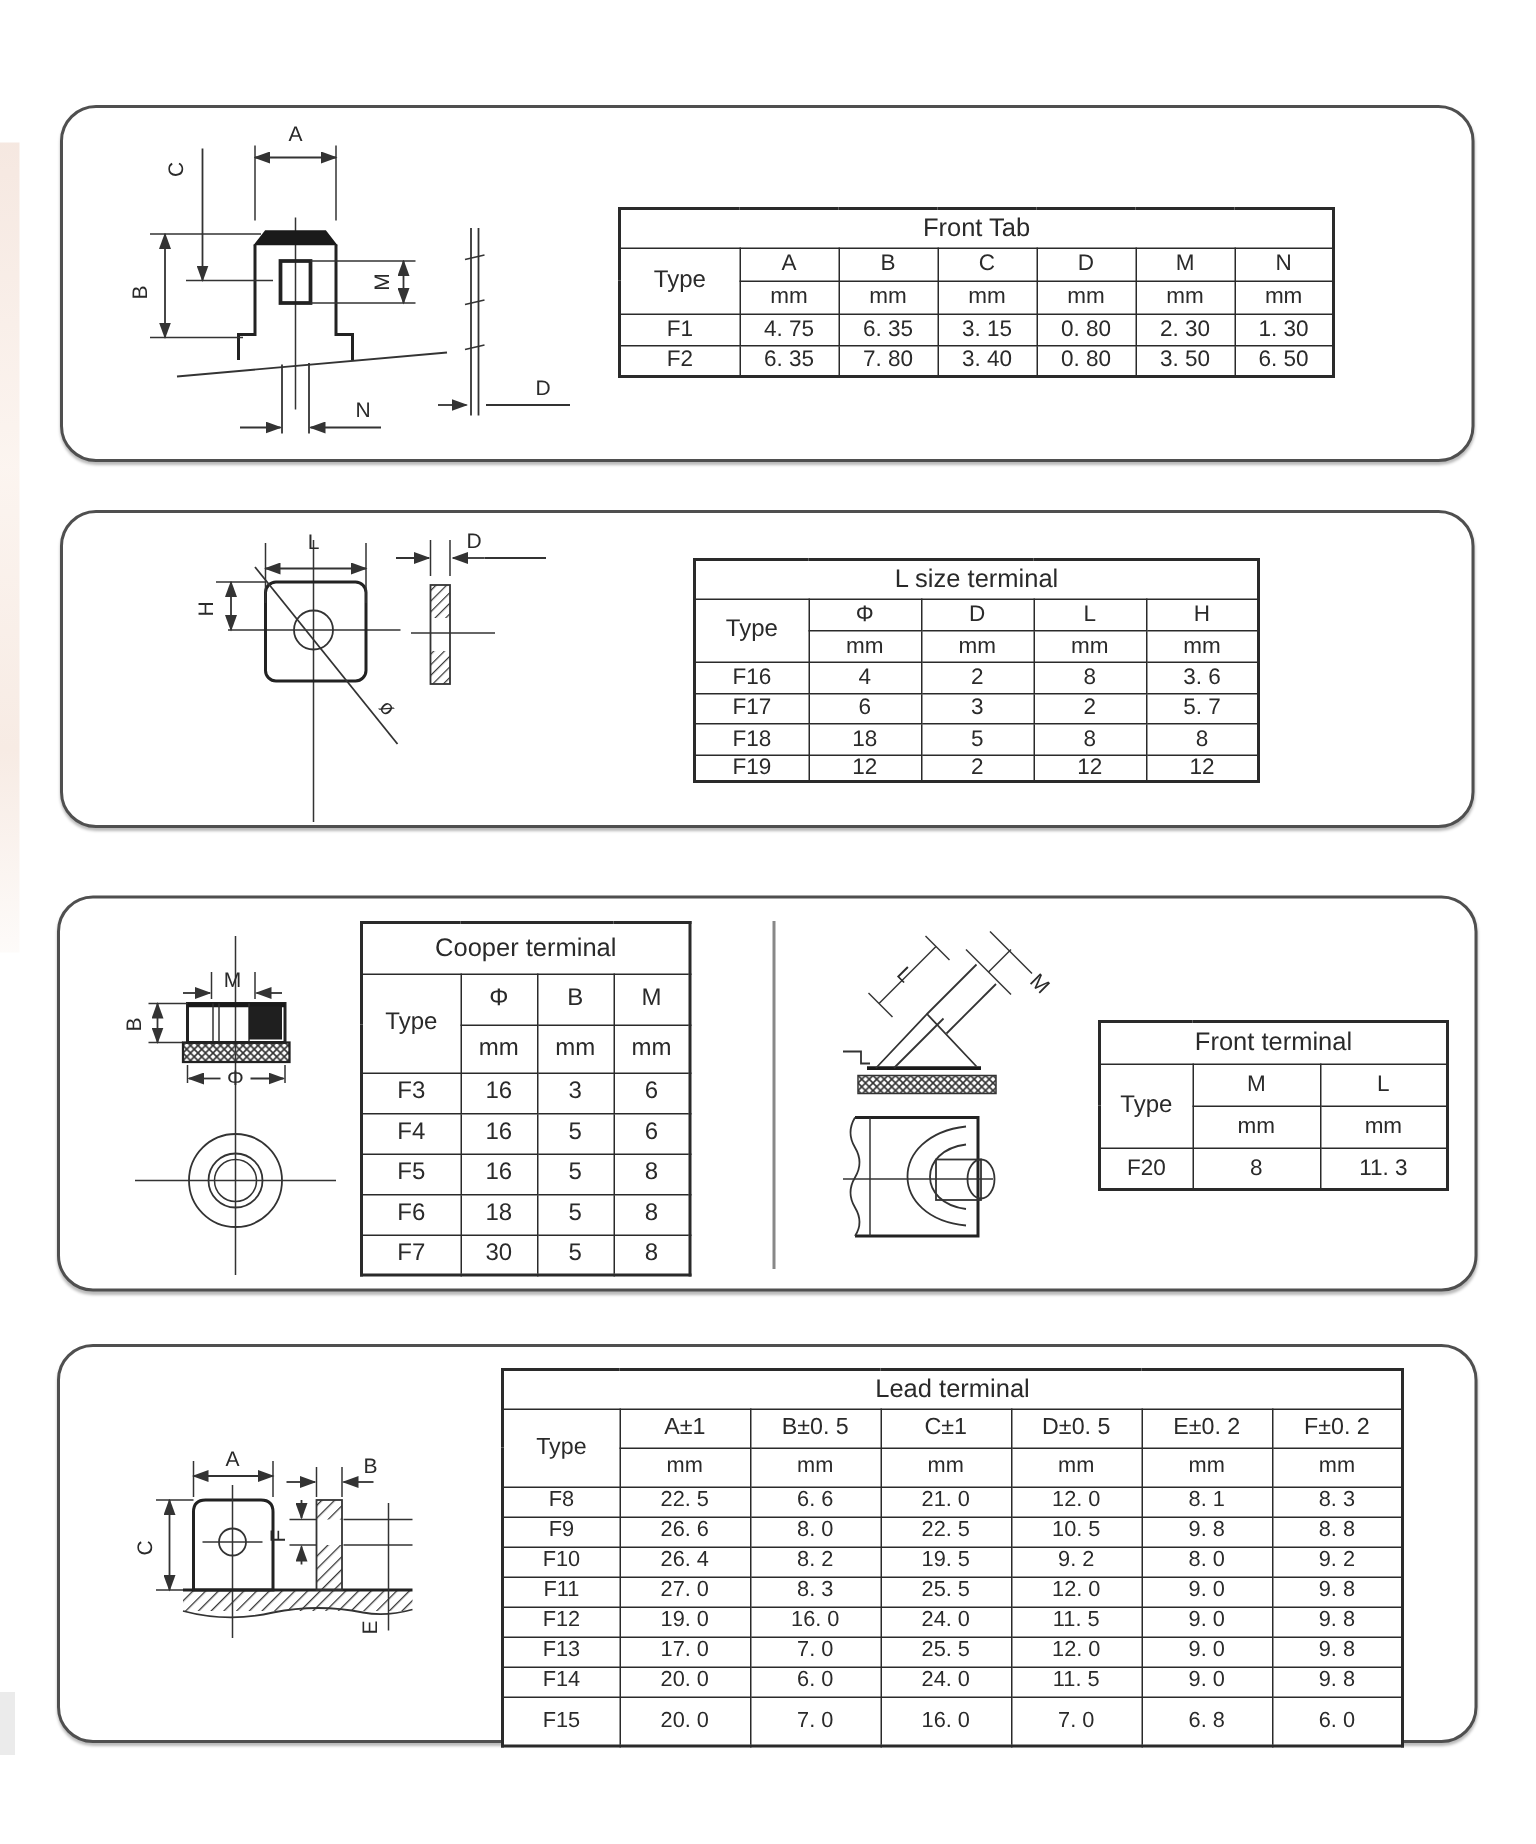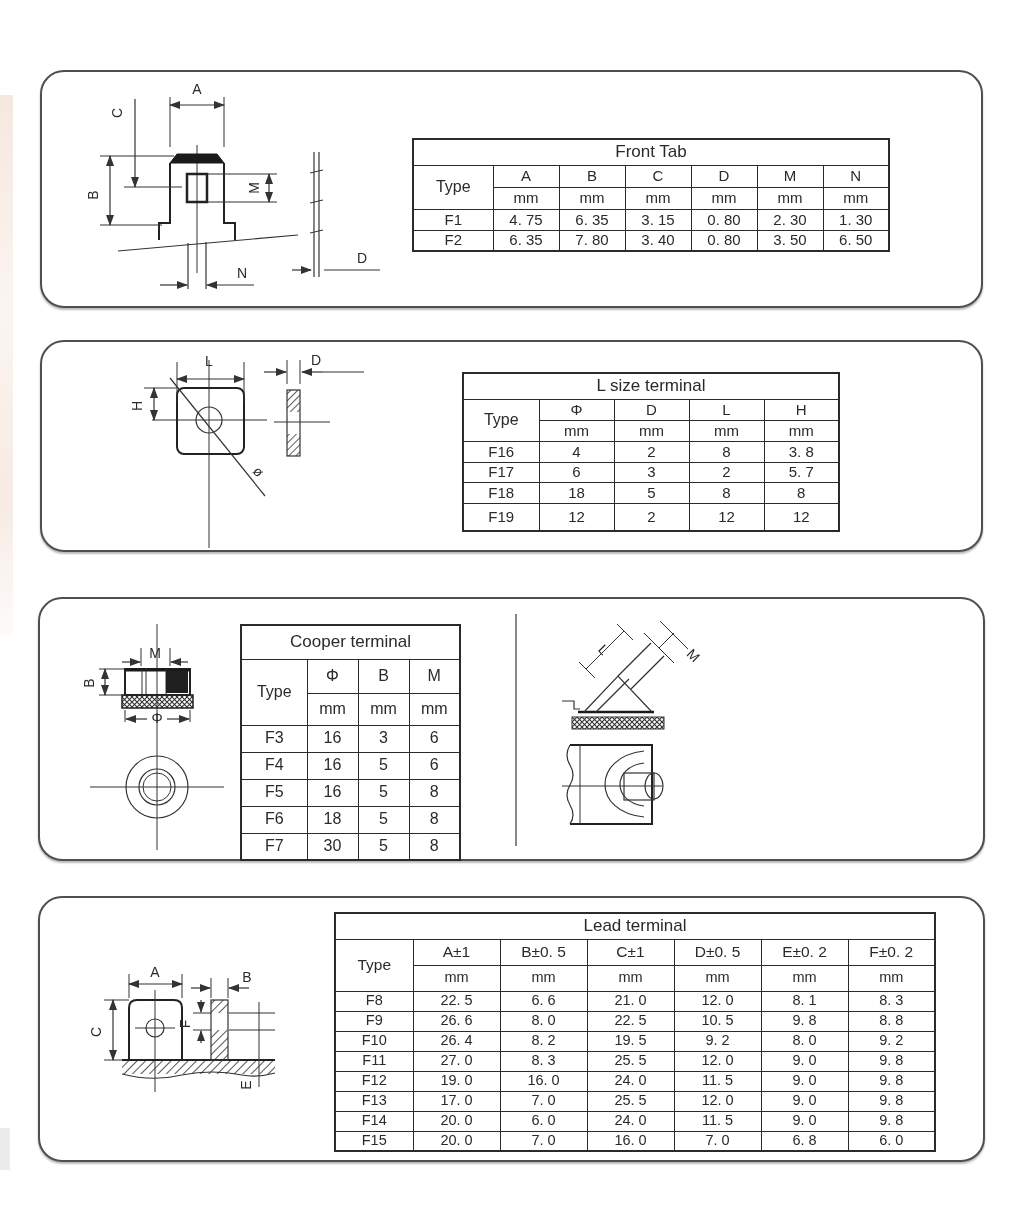--- a/index.html
+++ b/index.html
@@ -193,37 +193,37 @@
       <td>mm</td>
       <td>mm</td>
       <td>mm</td>
       <td>mm</td>
     </tr>
     <tr style="height:21px">
       <td>F16</td>
       <td>4</td>
       <td>2</td>
       <td>8</td>
-      <td>3. 8</td>
+      <td>3. 6</td>
     </tr>
     <tr style="height:20px">
       <td>F17</td>
       <td>6</td>
       <td>3</td>
       <td>2</td>
       <td>5. 7</td>
     </tr>
     <tr style="height:21px">
       <td>F18</td>
       <td>18</td>
       <td>5</td>
       <td>8</td>
       <td>8</td>
     </tr>
-    <tr style="height:28px">
+    <tr style="height:18px">
       <td>F19</td>
       <td>12</td>
       <td>2</td>
       <td>12</td>
       <td>12</td>
     </tr>
   </tbody>
     </table>
 </section>
 
@@ -263,21 +263,21 @@
       <text x="95" y="101" text-anchor="middle" font-size="13">Φ</text>
     </g>
     <g>
       <circle class="dln" cx="95" cy="165" r="31" stroke-width="1.5"></circle>
       <circle class="dln" cx="95" cy="165" r="18" stroke-width="1.5"></circle>
       <circle class="thn" cx="95" cy="165" r="14"></circle>
       <line class="thn" x1="28" y1="165" x2="162" y2="165"></line>
     </g>
   </svg>
 
-  <table class="spec t3" style="left:200px;top:25px;width:219px">
+  <table class="spec t3" style="left:200px;top:15px;width:219px">
     <colgroup>
         <col style="width:66px">
         <col style="width:51px">
         <col style="width:51px">
         <col style="width:51px">
       </colgroup>
     <tbody>
         <tr class="ttl" style="height:34px">
           <td colspan="4">Cooper terminal</td>
         </tr>
@@ -355,20 +355,46 @@
       <path class="dln" d="M38,128 Q32,138 38,148 Q44,158 38,168 Q32,178 38,188 Q44,198 38,207" stroke-width="1.5"></path>
       <line class="thn" x1="48" y1="128" x2="48" y2="207"></line>
       <path class="dln" d="M112,134 C60,140 60,195 112,200" stroke-width="1.5"></path>
       <path class="dln" d="M112,146 C80,150 80,185 112,189" stroke-width="1.5"></path>
       <rect class="dln" x="92" y="156" width="30" height="27" fill="#fff" stroke-width="1.5"></rect>
       <ellipse class="dln" cx="122" cy="169" rx="9" ry="13" fill="#fff" stroke-width="1.5"></ellipse>
       <line class="thn" x1="30" y1="169" x2="130" y2="169"></line>
     </g>
   </svg>
 
+  <table class="spec t3b" style="left:692px;top:81px;width:232px">
+    <colgroup>
+        <col style="width:62px">
+        <col style="width:85px">
+        <col style="width:85px">
+      </colgroup>
+    <tbody>
+        <tr class="ttl" style="height:28px">
+          <td colspan="3">Front terminal</td>
+        </tr>
+    <tr style="height:28px">
+      <td rowspan="2" class="typ">Type</td>
+      <td>M</td>
+      <td>L</td>
+    </tr>
+    <tr style="height:28px">
+      <td>mm</td>
+      <td>mm</td>
+    </tr>
+    <tr style="height:28px">
+      <td>F20</td>
+      <td>8</td>
+      <td>11. 3</td>
+    </tr>
+  </tbody>
+    </table>
 </section>
 
 <section class="panel" style="left:38px;top:896px;width:947px;height:266px">
 
   <svg style="left:37px;top:44px" width="230" height="180" viewBox="0 0 230 180">
     <defs>
       <marker id="a5" markerWidth="11" markerHeight="8" refX="10" refY="4" orient="auto-start-reverse" markerUnits="userSpaceOnUse">
         <path d="M0,0 L11,4 L0,8 z" fill="#333"></path>
       </marker>
       <pattern id="p5h" width="6" height="6" patternUnits="userSpaceOnUse" patternTransform="rotate(45)">
@@ -502,21 +528,21 @@
     </tr>
     <tr style="height:20px">
       <td>F14</td>
       <td>20. 0</td>
       <td>6. 0</td>
       <td>24. 0</td>
       <td>11. 5</td>
       <td>9. 0</td>
       <td>9. 8</td>
     </tr>
-    <tr style="height:20px">
+    <tr style="height:33px">
       <td>F15</td>
       <td>20. 0</td>
       <td>7. 0</td>
       <td>16. 0</td>
       <td>7. 0</td>
       <td>6. 8</td>
       <td>6. 0</td>
     </tr>
   </tbody>
     </table>

